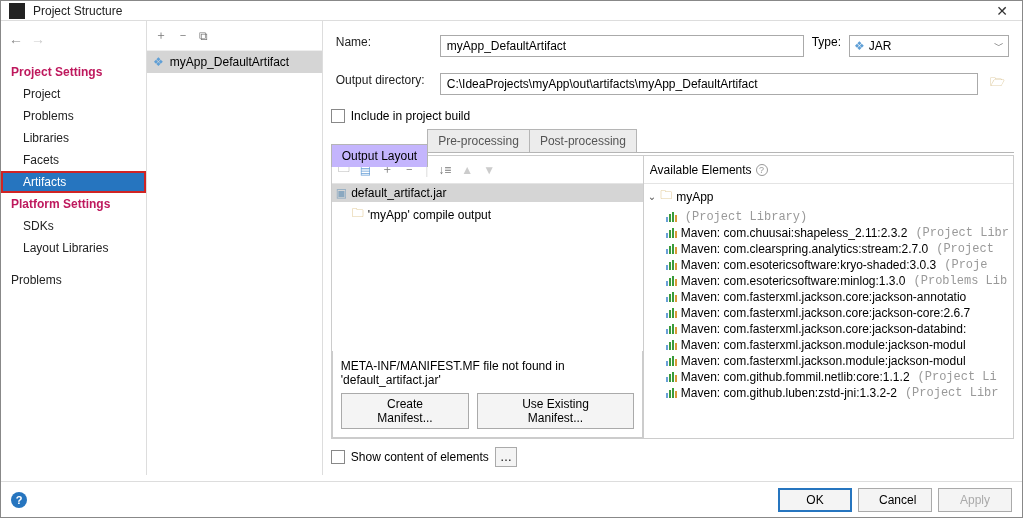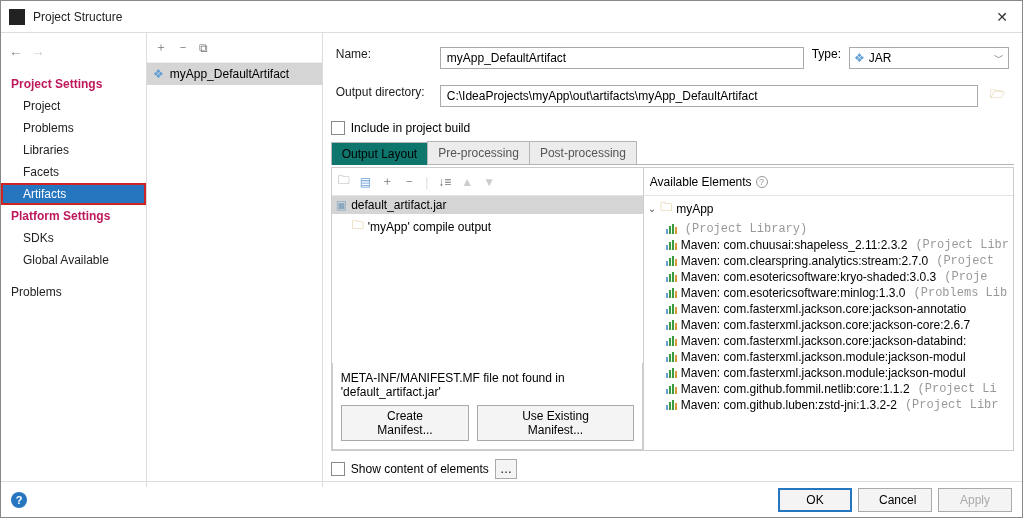--- a/index.html
+++ b/index.html
@@ -1,17 +1,17 @@
 <!DOCTYPE html>
 <html><head>
 <meta charset="utf-8">
 <style>
 * { box-sizing: border-box; margin: 0; padding: 0; font-family: "Segoe UI", Tahoma, sans-serif; font-size: 12px; }
 body { background: #fff; width: 1023px; height: 518px; overflow: hidden; border: 1px solid #888; position: relative; }
-.titlebar { display: flex; align-items: center; height: 32px; padding: 0 8px; border-bottom: 1px solid #ddd; }
+.titlebar { display: flex; align-items: center; height: 20px; padding: 0 8px; border-bottom: 1px solid #ddd; }
 .titlebar .app-icon { width: 16px; height: 16px; background: #222; margin-right: 8px; }
 .titlebar .title { flex: 1; color: #222; }
 .titlebar .close { font-size: 14px; color: #333; cursor: default; padding: 2px 6px; }
 .body-area { display: flex; height: 454px; }
 .sidebar { width: 152px; border-right: 1px solid #ddd; padding-top: 8px; }
 .nav-arrows { display: flex; gap: 8px; padding: 2px 8px 14px 8px; color: #888; }
 .nav-arrow { font-size: 14px; }
 .section-h { color: #be185d; font-weight: bold; padding: 4px 10px; }
 .nav-item { padding: 4px 10px 4px 22px; color: #222; cursor: default; }
 .nav-item.selected { background: #2675BF; color: #fff; }
@@ -31,21 +31,21 @@
 .type-inner { display: flex; align-items: center; gap: 4px; }
 .chev { color: #555; font-size: 10px; }
 .jar-icon { color: #5f9fd6; }
 .folder-icon-btn { color: #c8a964; padding: 0 4px; }
 
 .chk-row { display: flex; align-items: center; gap: 6px; margin: 6px 0 4px 0; }
 .chk { width: 14px; height: 14px; border: 1px solid #888; background: #fff; }
 
 .tabs { display: flex; border-bottom: 1px solid #b5b5b5; margin-top: 2px; }
 .tab { padding: 4px 10px; border: 1px solid #b5b5b5; border-bottom: none; background: #ececec; color: #555; cursor: default; margin-right: -1px; }
-.tab.active { background: #0f766e; color: #000; position: relative; top: 1px; }
+.tab.active { background: #c4b5fd; color: #000; position: relative; top: 15px; }
 
 .layout-area { display: flex; flex: 1; min-height: 0; margin-top: 2px; }
 .layout-left { width: 313px; border: 1px solid #ccc; display: flex; flex-direction: column; }
 .layout-right { flex: 1; border: 1px solid #ccc; border-left: none; display: flex; flex-direction: column; overflow: hidden; }
 .lr-toolbar { display: flex; align-items: center; gap: 10px; height: 28px; padding: 0 6px; color: #777; border-bottom: 1px solid #e4e4e4; }
 .tree { flex: 1; overflow: auto; }
 .tree-row { display: flex; align-items: center; gap: 4px; padding: 2px 4px; white-space: nowrap; }
 .tree-row.sel { background: #D5D5D5; }
 .indent1 { padding-left: 20px; }
 .folder-ico { color: #caa24a; }
@@ -93,21 +93,21 @@
       <span class="nav-arrow" style="color:#ccc">→</span>
     </div>
     <div class="section-h">Project Settings</div>
     <div class="nav-item">Project</div>
     <div class="nav-item">Problems</div>
     <div class="nav-item">Libraries</div>
     <div class="nav-item">Facets</div>
     <div class="nav-item selected highlight-red">Artifacts</div>
     <div class="section-h">Platform Settings</div>
     <div class="nav-item">SDKs</div>
-    <div class="nav-item">Global Available</div>
+    <div class="nav-item">Layout Libraries</div>
     <div class="sep"></div>
     <div class="nav-item" style="padding-left:10px">Problems</div>
   </div>
 
   <div class="midcol">
     <div class="midtoolbar">
       <span>＋</span>
       <span>－</span>
       <span>⧉</span>
     </div>

